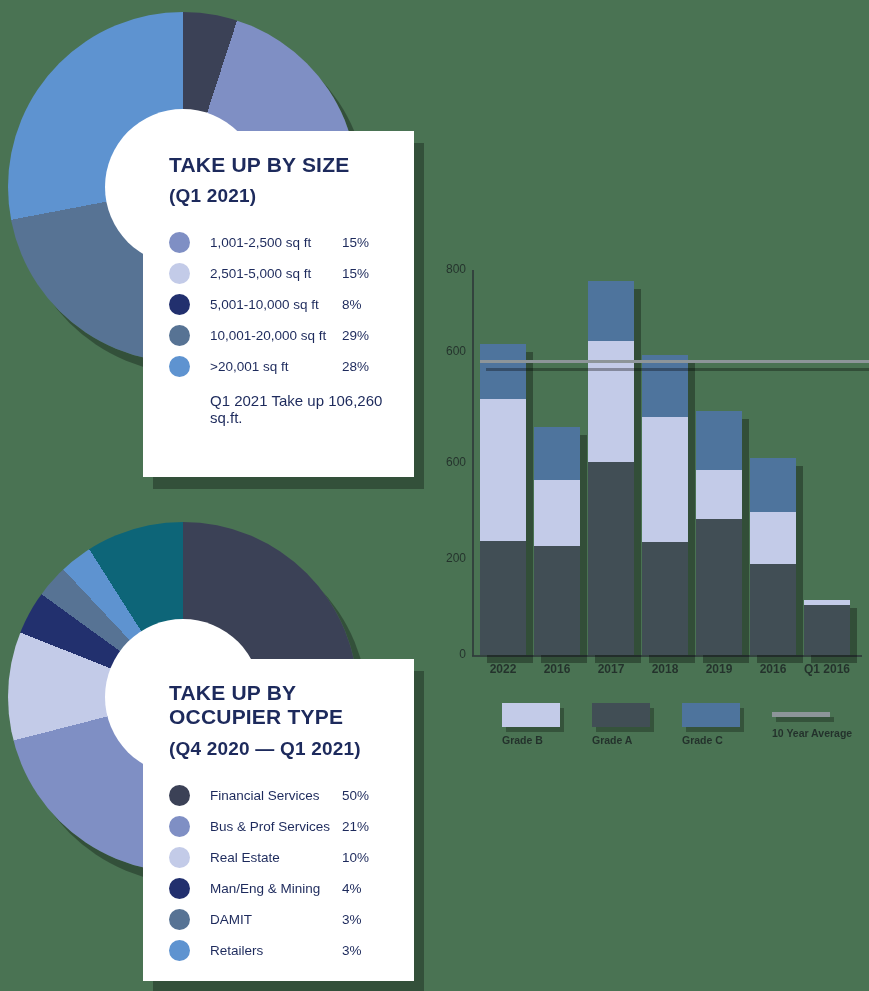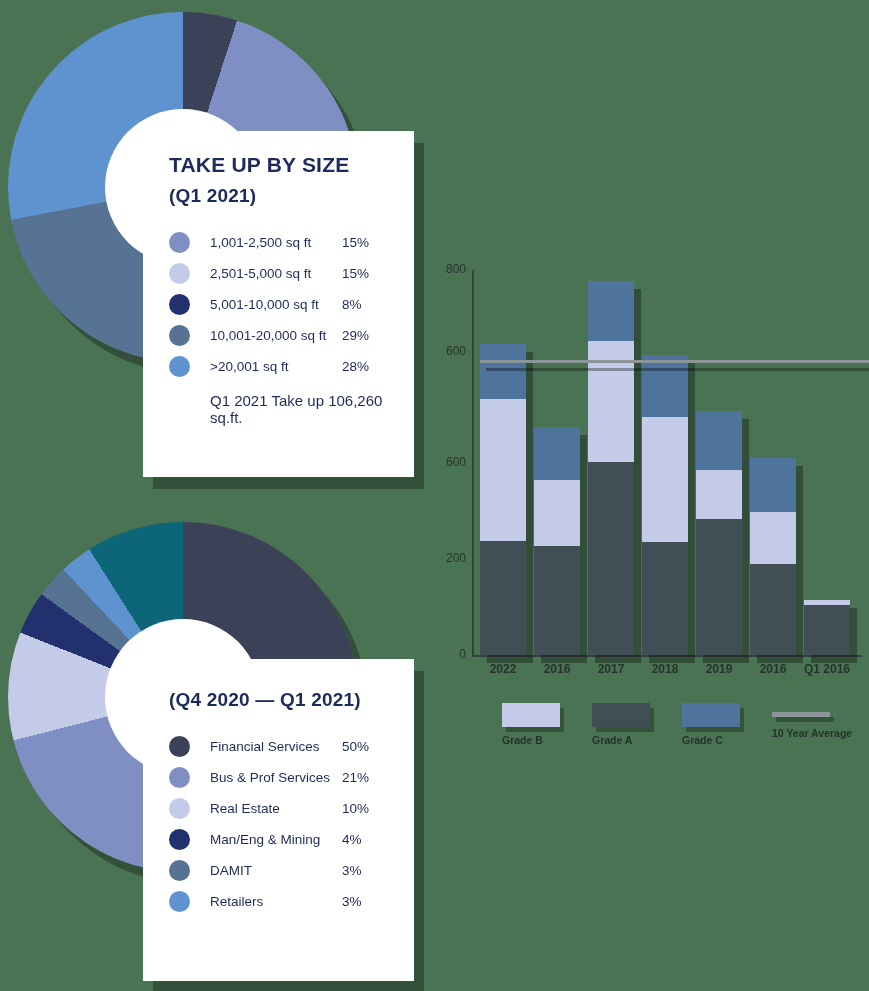--- a/index.html
+++ b/index.html
@@ -133,20 +133,21 @@
     <div class="card-footnote">Q1 2021 Take up 106,260 sq.ft.</div>
   </div>
 
   <div class="donut-wrap" style="left:8px; top:522px;">
     <div class="donut" id="donut2" style="width: 350px; height: 350px; background: conic-gradient(rgb(59, 65, 86) 0deg, rgb(59, 65, 86) 180deg, rgb(127, 143, 196) 180deg, rgb(127, 143, 196) 255.6deg, rgb(195, 203, 232) 255.6deg, rgb(195, 203, 232) 291.6deg, rgb(34, 48, 110) 291.6deg, rgb(34, 48, 110) 306deg, rgb(87, 115, 148) 306deg, rgb(87, 115, 148) 316.8deg, rgb(94, 147, 208) 316.8deg, rgb(94, 147, 208) 327.6deg, rgb(13, 101, 120) 327.6deg, rgb(13, 101, 120) 360deg);"></div>
     <div class="donut-hole" style="width:156px;height:156px;left:175px;top:175px;"></div>
   </div>
 
   <div class="card" style="left:143px; top:659px; width:271px; height:322px;">
     <div class="card-title">
+      <span class="t1">TAKE UP BY OCCUPIER TYPE</span>
       <span class="t2">(Q4 2020 — Q1 2021)</span>
     </div>
     <div class="legend" id="occupier-legend">
         <div class="legend-row">
           <span class="swatch" style="background: rgb(59, 65, 86);"></span>
           <span class="legend-label">Financial Services</span>
           <span class="legend-value">50%</span>
         </div>
         <div class="legend-row">
           <span class="swatch" style="background: rgb(127, 143, 196);"></span>

